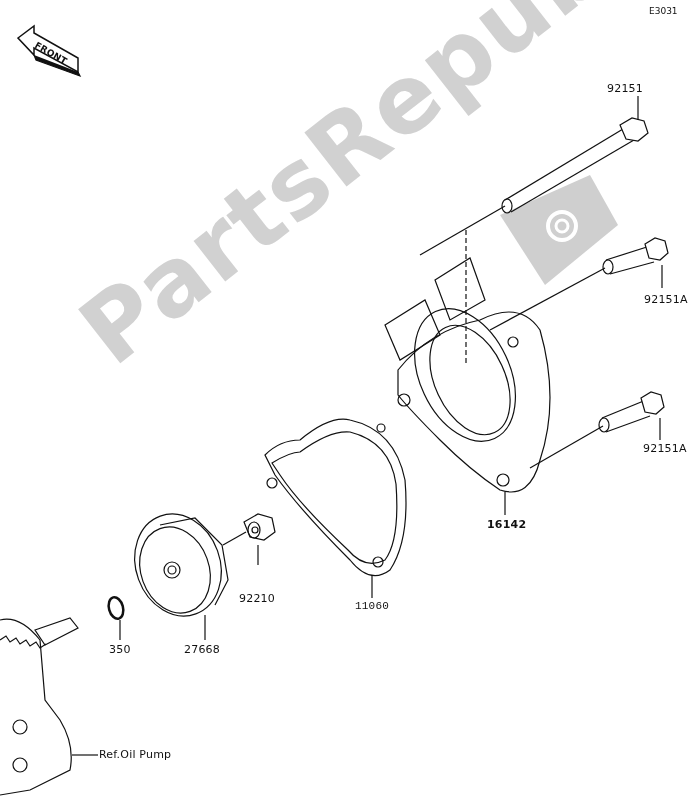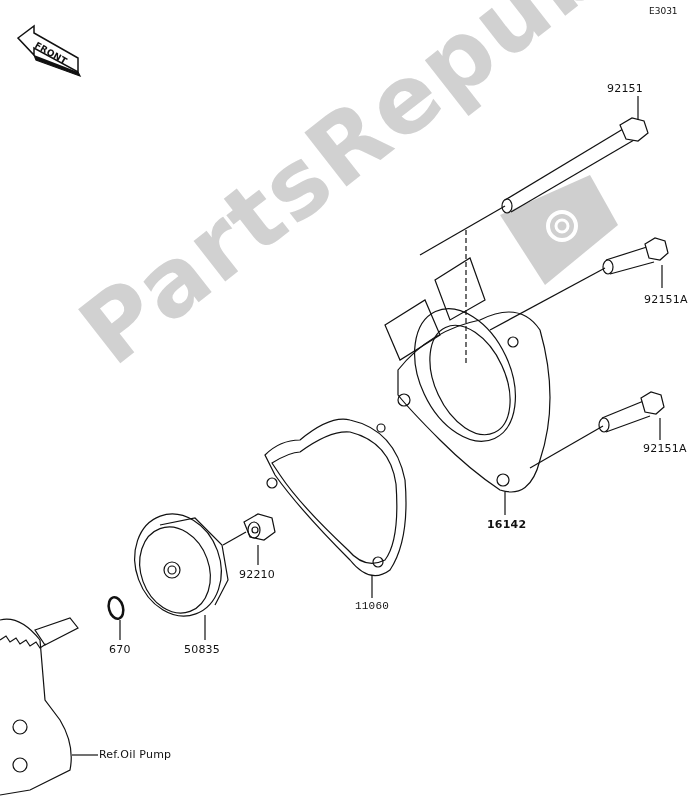--- a/index.html
+++ b/index.html
@@ -110,19 +110,19 @@
       <line x1="72" y1="755" x2="98" y2="755"></line>
     </g>
   </svg>
 
   <div class="code" style="left:633px;top:6px;margin-left:16px;">E3031</div>
   <div class="lbl" style="left:607px;top:82px;text-align:center;">92151</div>
   <div class="lbl" style="left:644px;top:293px;">92151A</div>
   <div class="lbl" style="left:643px;top:442px;">92151A</div>
   <div class="lbl" style="left:487px;top:518px;font-weight:bold;">16142</div>
   <div class="lbl" style="left:355px;top:600px;font-family:Liberation Mono, monospace;">11060</div>
-  <div class="lbl" style="left:239px;top:568px;">92210</div>
-  <div class="lbl" style="left:184px;top:643px;">50835</div>
-  <div class="lbl" style="left:109px;top:643px;">670</div>
+  <div class="lbl" style="left:239px;top:592px;">92210</div>
+  <div class="lbl" style="left:184px;top:643px;">27668</div>
+  <div class="lbl" style="left:109px;top:643px;">350</div>
   <div class="lbl" style="left:99px;top:748px;text-align:right;">Ref.Oil Pump</div>
 
   <div class="lbl" style="left:38px;top:40px;font-size:9px;font-weight:bold;transform:rotate(30deg);transform-origin:0 0;">FRONT</div>
 </div>
 
 </body></html>

